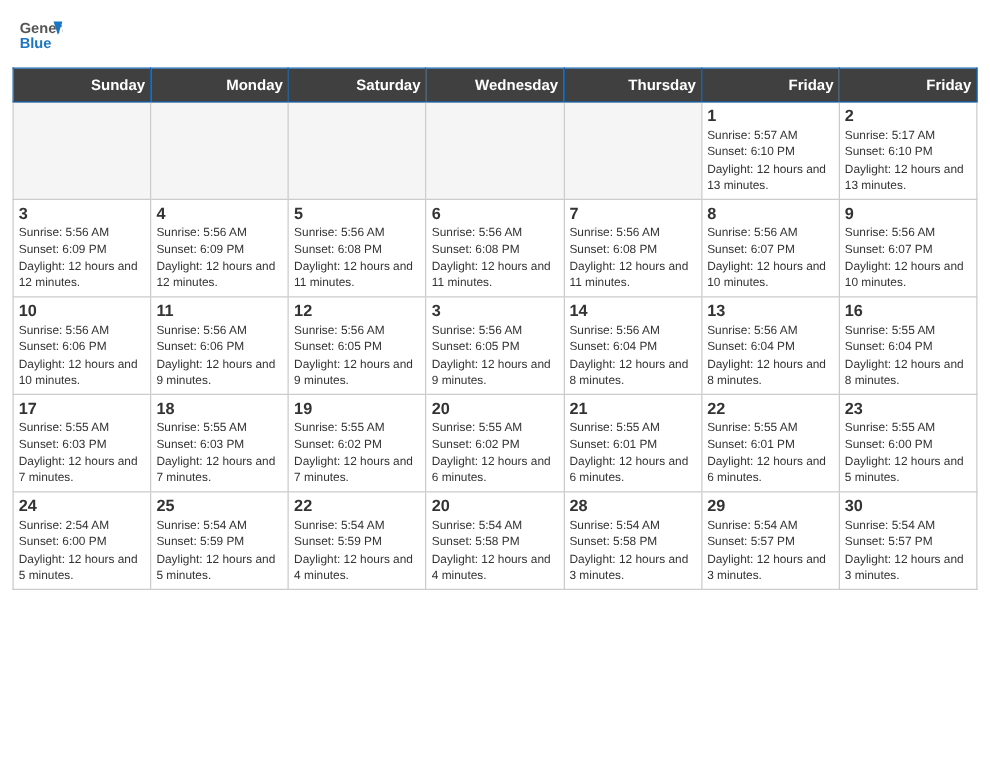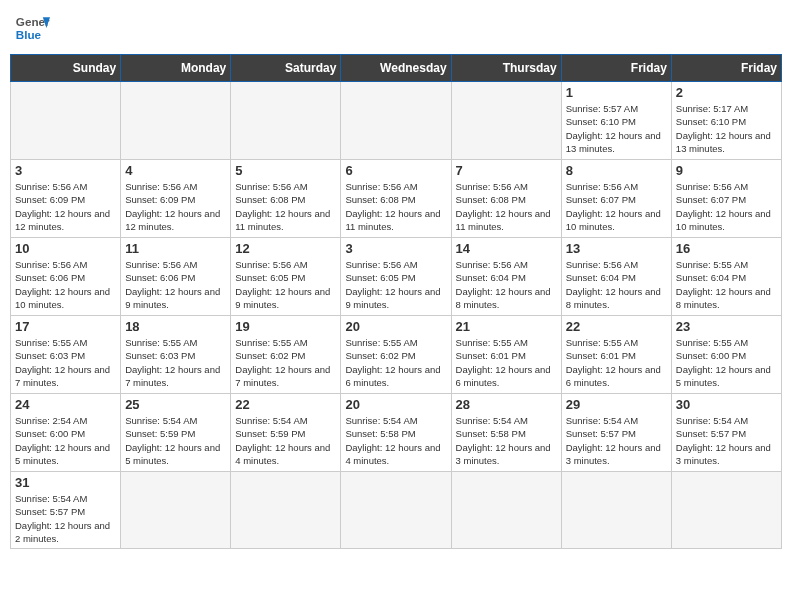--- a/index.html
+++ b/index.html
@@ -329,29 +329,14 @@
 and 3 minutes.</div>
         </td>
         <td>
           <div class="day-number">30</div>
           <div class="day-info">Sunrise: 5:54 AM
 Sunset: 5:57 PM
 Daylight: 12 hours
 and 3 minutes.</div>
         </td>
       </tr>
-      <tr>
-        <td class="last-row">
-          <div class="day-number">31</div>
-          <div class="day-info">Sunrise: 5:54 AM
-Sunset: 5:57 PM
-Daylight: 12 hours
-and 2 minutes.</div>
-        </td>
-        <td class="empty last-row"></td>
-        <td class="empty last-row"></td>
-        <td class="empty last-row"></td>
-        <td class="empty last-row"></td>
-        <td class="empty last-row"></td>
-        <td class="empty last-row"></td>
-      </tr>
     </tbody>
 </table>
 
 </body></html>

